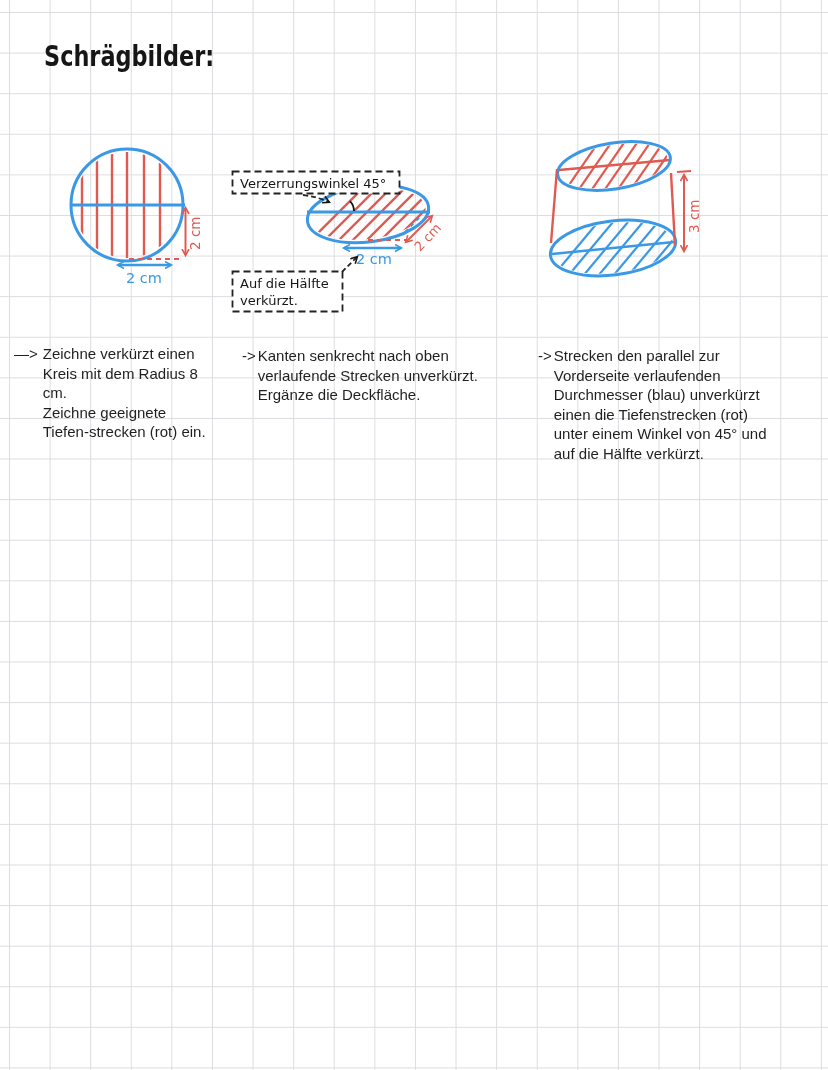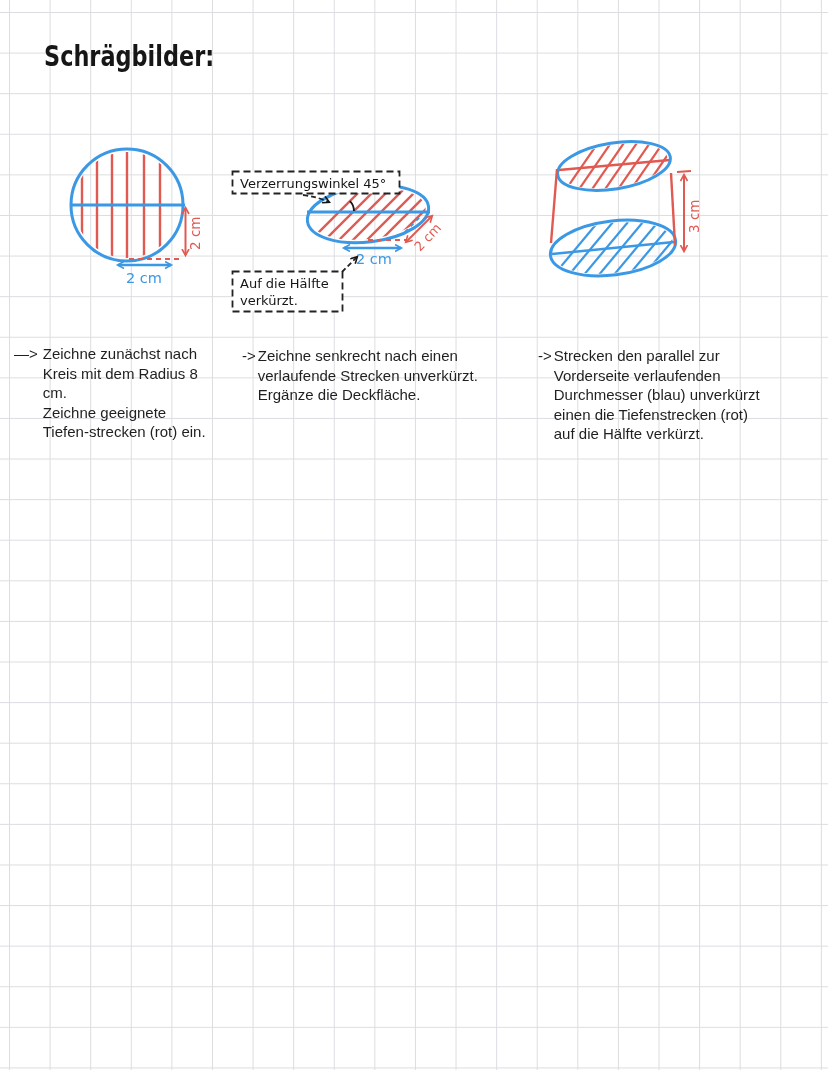--- a/index.html
+++ b/index.html
@@ -160,39 +160,40 @@
   <line x1="671" y1="173" x2="675" y2="245" stroke="var(--red)" stroke-width="2.4"></line>
 
   <line x1="677" y1="172" x2="691" y2="171" stroke="var(--red)" stroke-width="2"></line>
   <line x1="684" y1="175" x2="684" y2="251" stroke="var(--red)" stroke-width="2" marker-start="url(#m3r)" marker-end="url(#m3r)"></line>
   <text class="hand" transform="translate(699 233) rotate(-90)" font-size="13.5" fill="var(--red)">3 cm</text>
 </svg>
 
 <div class="abs instr" style="left:14px;top:344px;width:218px;">
   <span class="arrow">—&gt;</span>
   <div>
-    <div>Zeichne zunächst nach</div>
+    <div>Zeichne verkürzt einen</div>
     <div>Kreis mit dem Radius 8</div>
     <div>cm.</div>
     <div>Zeichne geeignete</div>
     <div>Tiefen-strecken (rot) ein.</div>
   </div>
 </div>
 
 <div class="abs instr" style="left:242px;top:346px;width:282px;">
   <span class="arrow" style="margin-right:2px;">-&gt;</span>
   <div>
-    <div>Zeichne senkrecht nach einen</div>
+    <div>Kanten senkrecht nach oben</div>
     <div>verlaufende Strecken unverkürzt.</div>
     <div>Ergänze die Deckfläche.</div>
   </div>
 </div>
 
 <div class="abs instr" style="left:538px;top:346px;width:286px;">
   <span class="arrow" style="margin-right:2px;">-&gt;</span>
   <div>
     <div>Strecken den parallel zur</div>
     <div>Vorderseite verlaufenden</div>
     <div>Durchmesser (blau) unverkürzt</div>
     <div>einen die Tiefenstrecken (rot)</div>
+    <div>unter einem Winkel von 45° und</div>
     <div>auf die Hälfte verkürzt.</div>
   </div>
 </div>
 
 </body></html>

